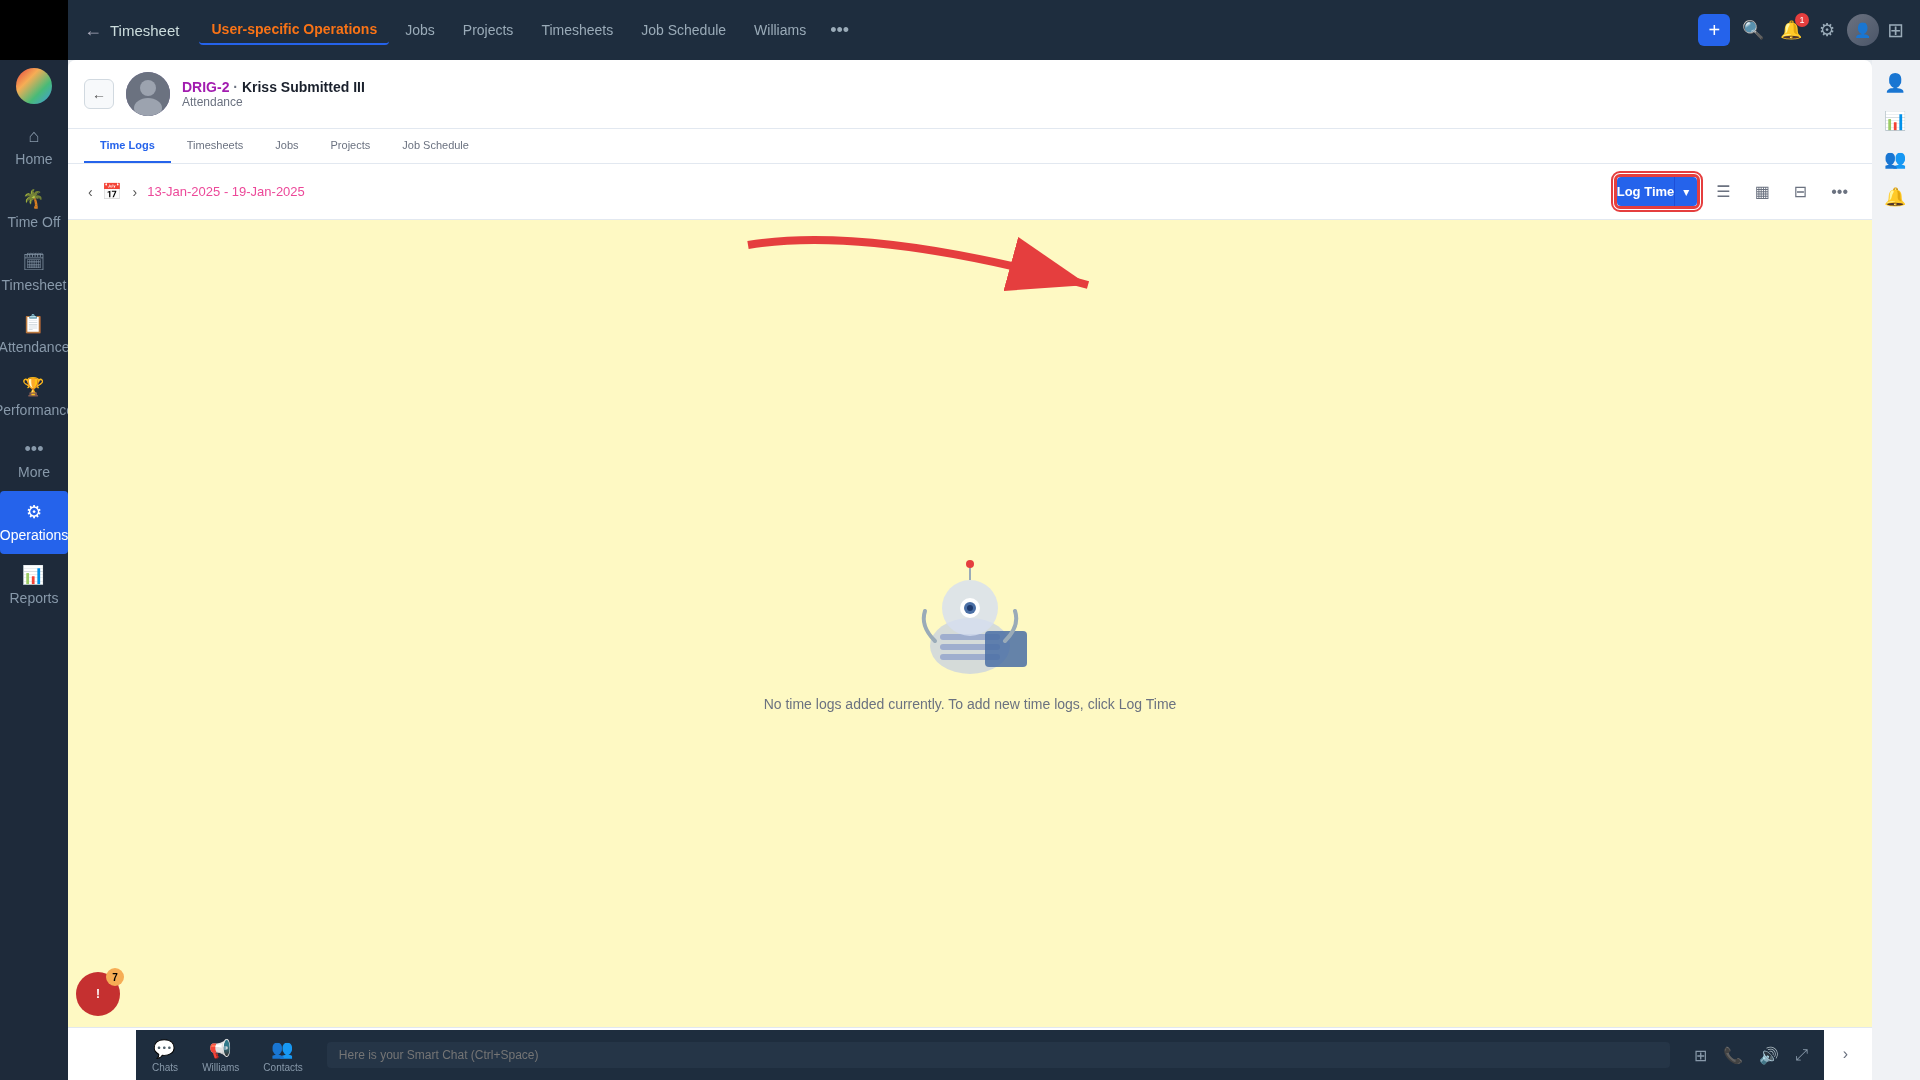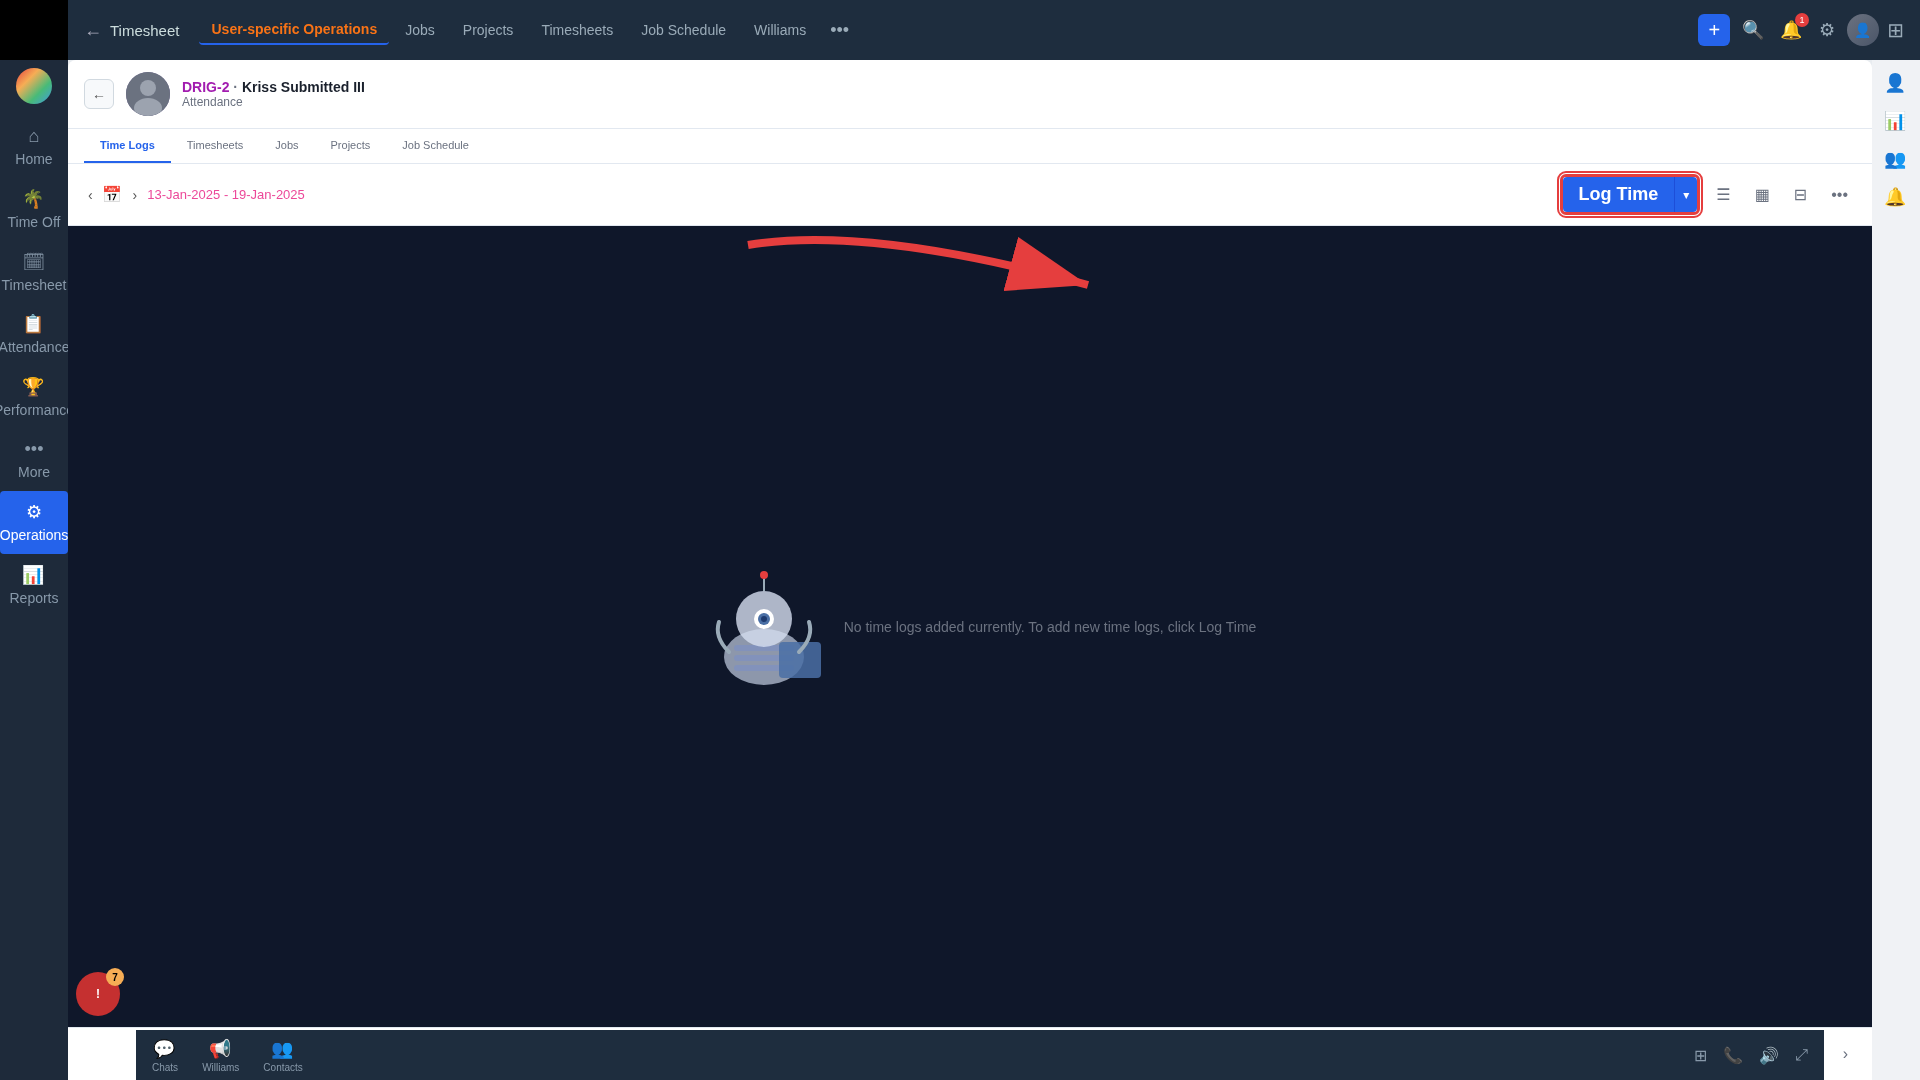--- a/index.html
+++ b/index.html
@@ -346,21 +346,21 @@
 
     <div class="toolbar">
       <div class="date-nav">
         <button class="date-nav-btn">‹</button>
         <span class="date-nav-cal">📅</span>
         <button class="date-nav-btn">›</button>
         <span class="date-range">13-Jan-2025 - 19-Jan-2025</span>
       </div>
 
       <div class="log-time-wrapper">
-        <button class="log-time-btn" style="background:#2563eb;color:#fff;border:none;padding:7px 16px;font-size:18px;font-weight:600;cursor:pointer;border-radius:4px 0 0 4px;">Log Time</button>
+        <button class="log-time-btn" style="background:#2563eb;color:#fff;border:none;padding:7px 0;font-size:13px;font-weight:600;cursor:pointer;border-radius:4px 0 0 4px;">Log Time</button>
         <button class="log-time-dropdown" style="background:#2563eb;border:none;border-left:1px solid #1d4ed8;padding:7px 8px;color:#fff;cursor:pointer;border-radius:0 4px 4px 0;font-size:12px;">▾</button>
       </div>
 
       <button class="toolbar-icon-btn">☰</button>
       <button class="toolbar-icon-btn">▦</button>
       <button class="toolbar-icon-btn">⊟</button>
       <button class="toolbar-icon-btn">•••</button>
     </div>
 
     <div style="position:absolute;top:155px;left:600px;width:520px;height:140px;pointer-events:none;z-index:100;">
@@ -368,21 +368,21 @@
 
         <defs>
           <marker id="arrowhead" markerWidth="10" markerHeight="7" refX="10" refY="3.5" orient="auto">
             <polygon points="0 0, 10 3.5, 0 7" fill="#e53e3e"></polygon>
           </marker>
         </defs>
         <path d="M 80 30 Q 200 10 420 70" stroke="#e53e3e" stroke-width="8" fill="none" marker-end="url(#arrowhead)"></path>
       </svg>
     </div>
 
-    <div class="empty-state" style="flex:1;display:flex;flex-direction:row;align-items:center;justify-content:center;background:#0f172a;min-height:250px;">
+    <div class="empty-state" style="flex:1;display:flex;flex-direction:column;align-items:center;justify-content:center;background:#fef9c3;min-height:250px;">
 
       <svg class="robot-svg" width="160" height="160" viewBox="0 0 160 160" xmlns="http://www.w3.org/2000/svg">
 
         <ellipse cx="80" cy="110" rx="40" ry="28" fill="#c3cfe2" opacity="0.7"></ellipse>
 
         <rect x="50" y="98" width="60" height="6" rx="3" fill="#7b8fc7" opacity="0.6"></rect>
         <rect x="50" y="108" width="60" height="6" rx="3" fill="#7b8fc7" opacity="0.6"></rect>
         <rect x="50" y="118" width="60" height="6" rx="3" fill="#7b8fc7" opacity="0.6"></rect>
 
         <rect x="95" y="95" width="42" height="36" rx="4" fill="#4a6fa5" opacity="0.85"></rect>
@@ -426,20 +426,21 @@
         <span>Chats</span>
       </div>
       <div class="bottom-item">
         <span class="bi-icon">📢</span>
         <span>Williams</span>
       </div>
       <div class="bottom-item">
         <span class="bi-icon">👥</span>
         <span>Contacts</span>
       </div>
+      <input class="smart-chat" type="text" placeholder="Here is your Smart Chat (Ctrl+Space)" style="">
       <div class="bottom-right">
         <span class="bottom-icon">⊞</span>
         <span class="bottom-icon">📞</span>
         <span class="bottom-icon">🔊</span>
         <span class="bottom-icon">⤢</span>
       </div>
     </div>
 
     <div style="position:absolute;bottom:56px;left:0;width:60px;height:60px;display:flex;align-items:center;justify-content:center;">
       <div style="width:44px;height:44px;border-radius:50%;background:#c53030;display:flex;align-items:center;justify-content:center;color:#fff;font-size:12px;font-weight:700;position:relative;">

